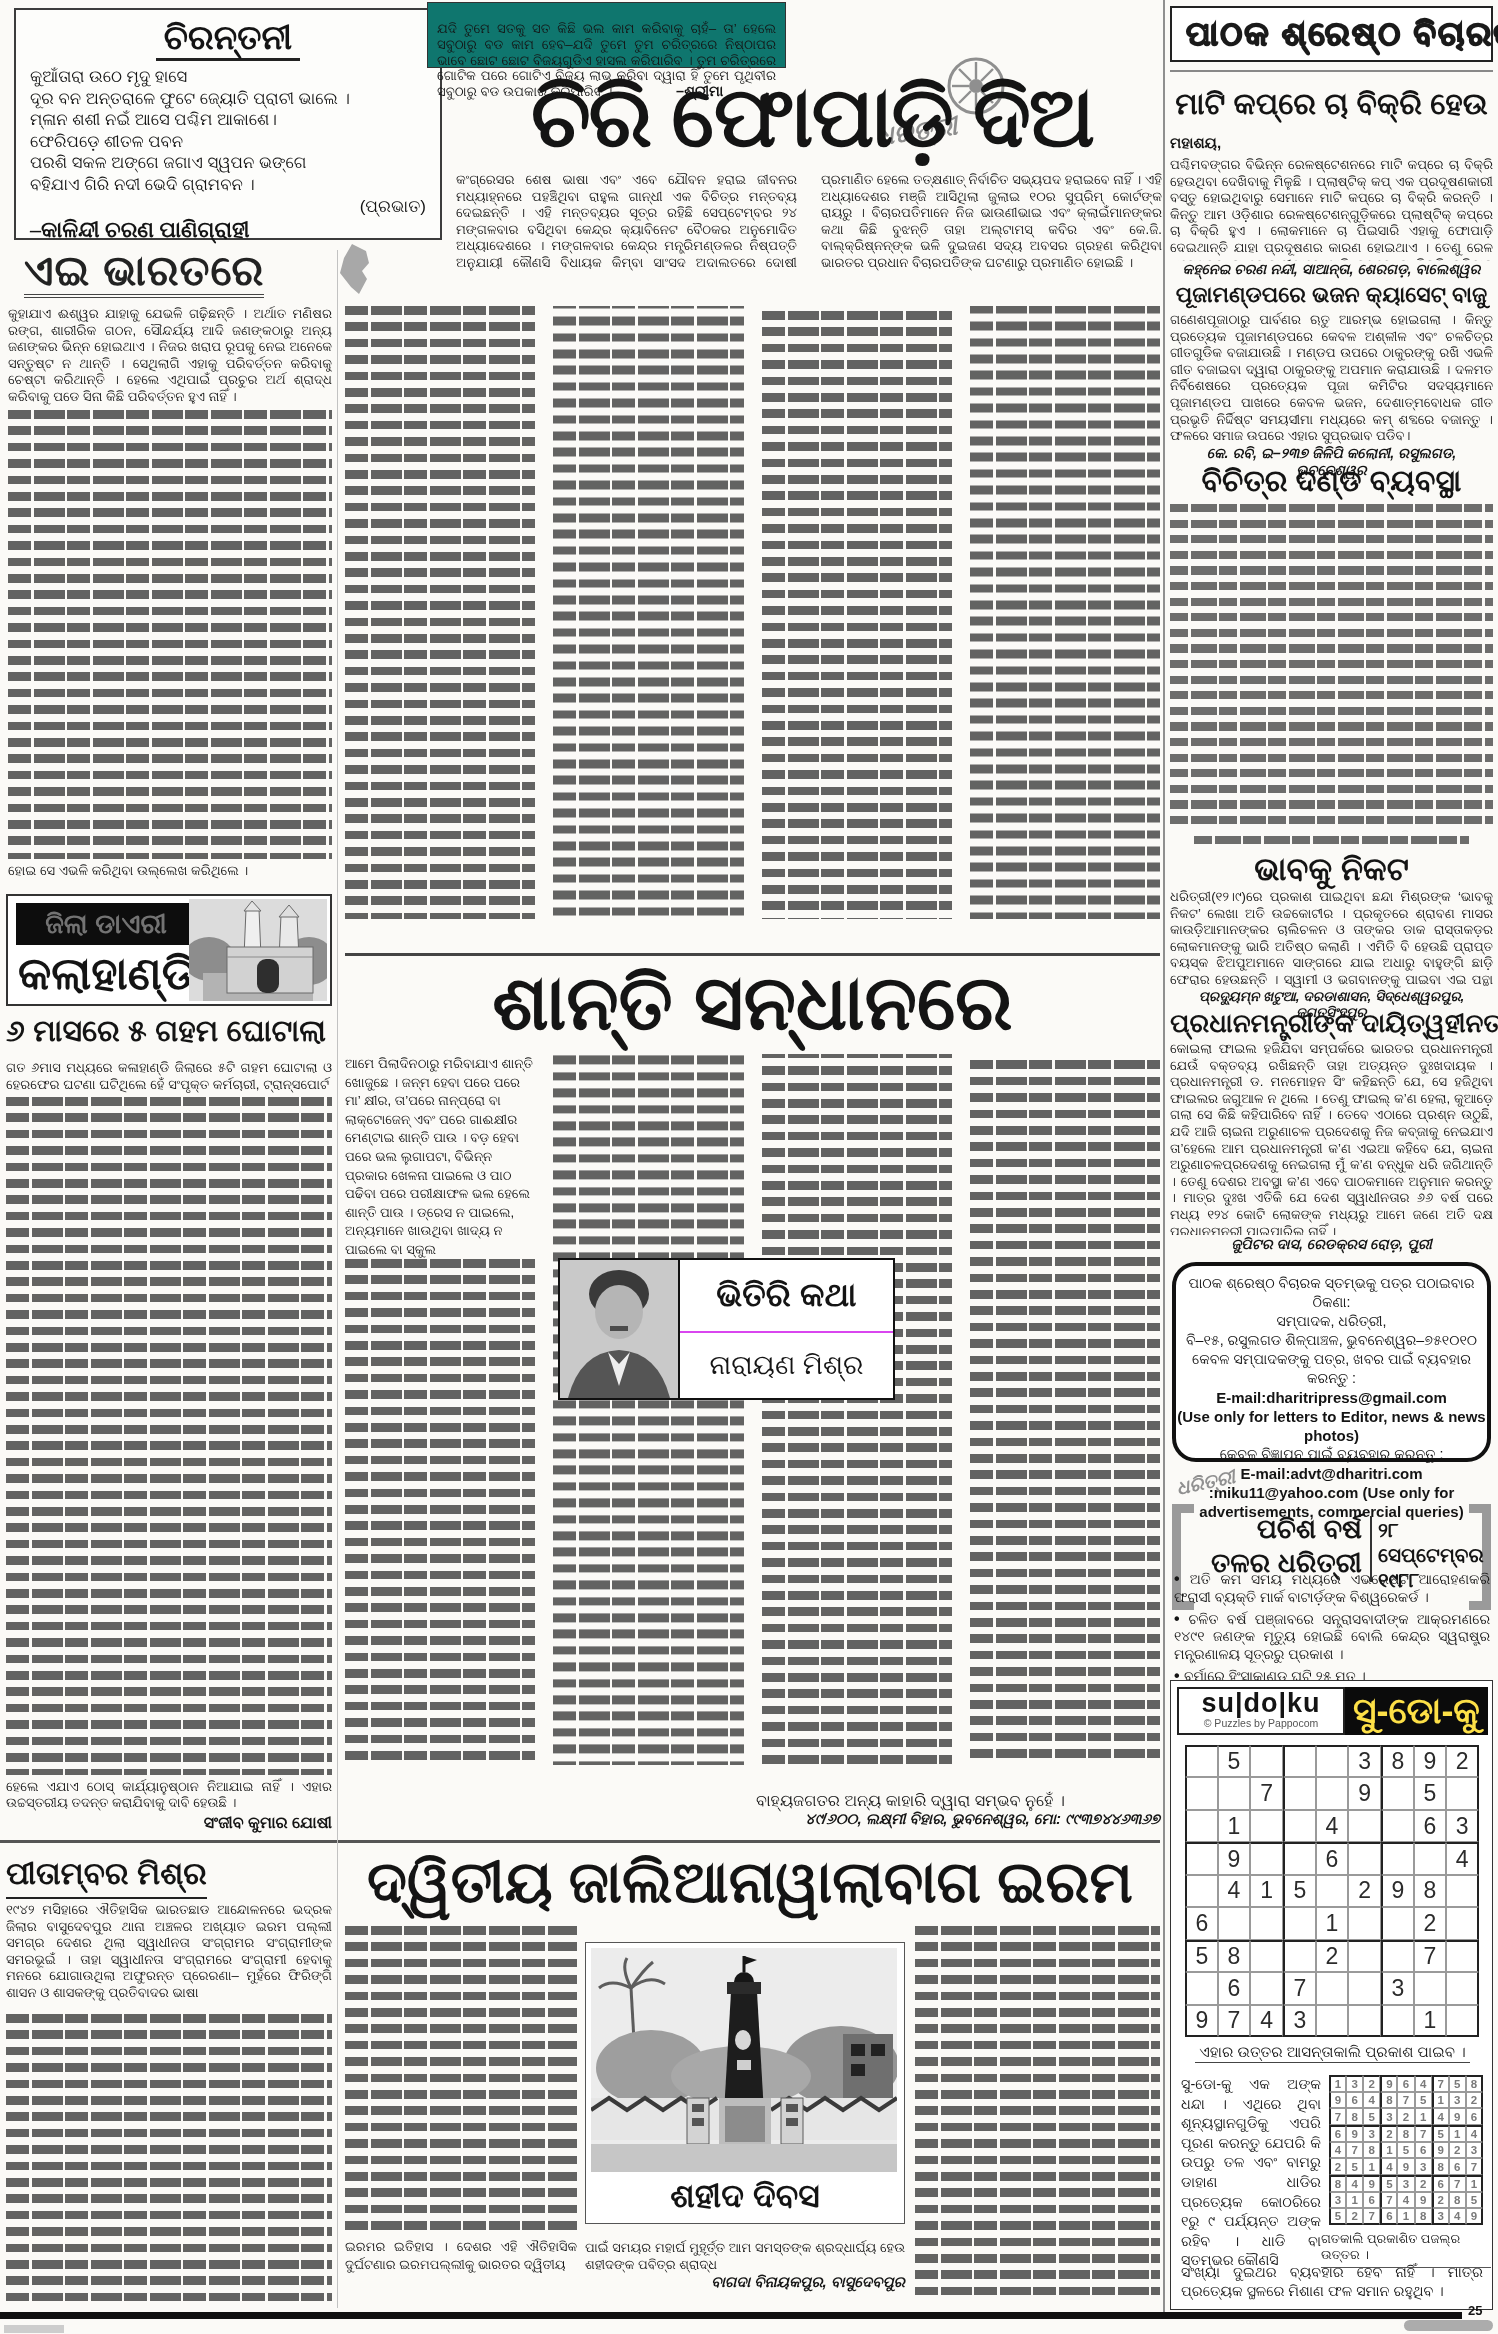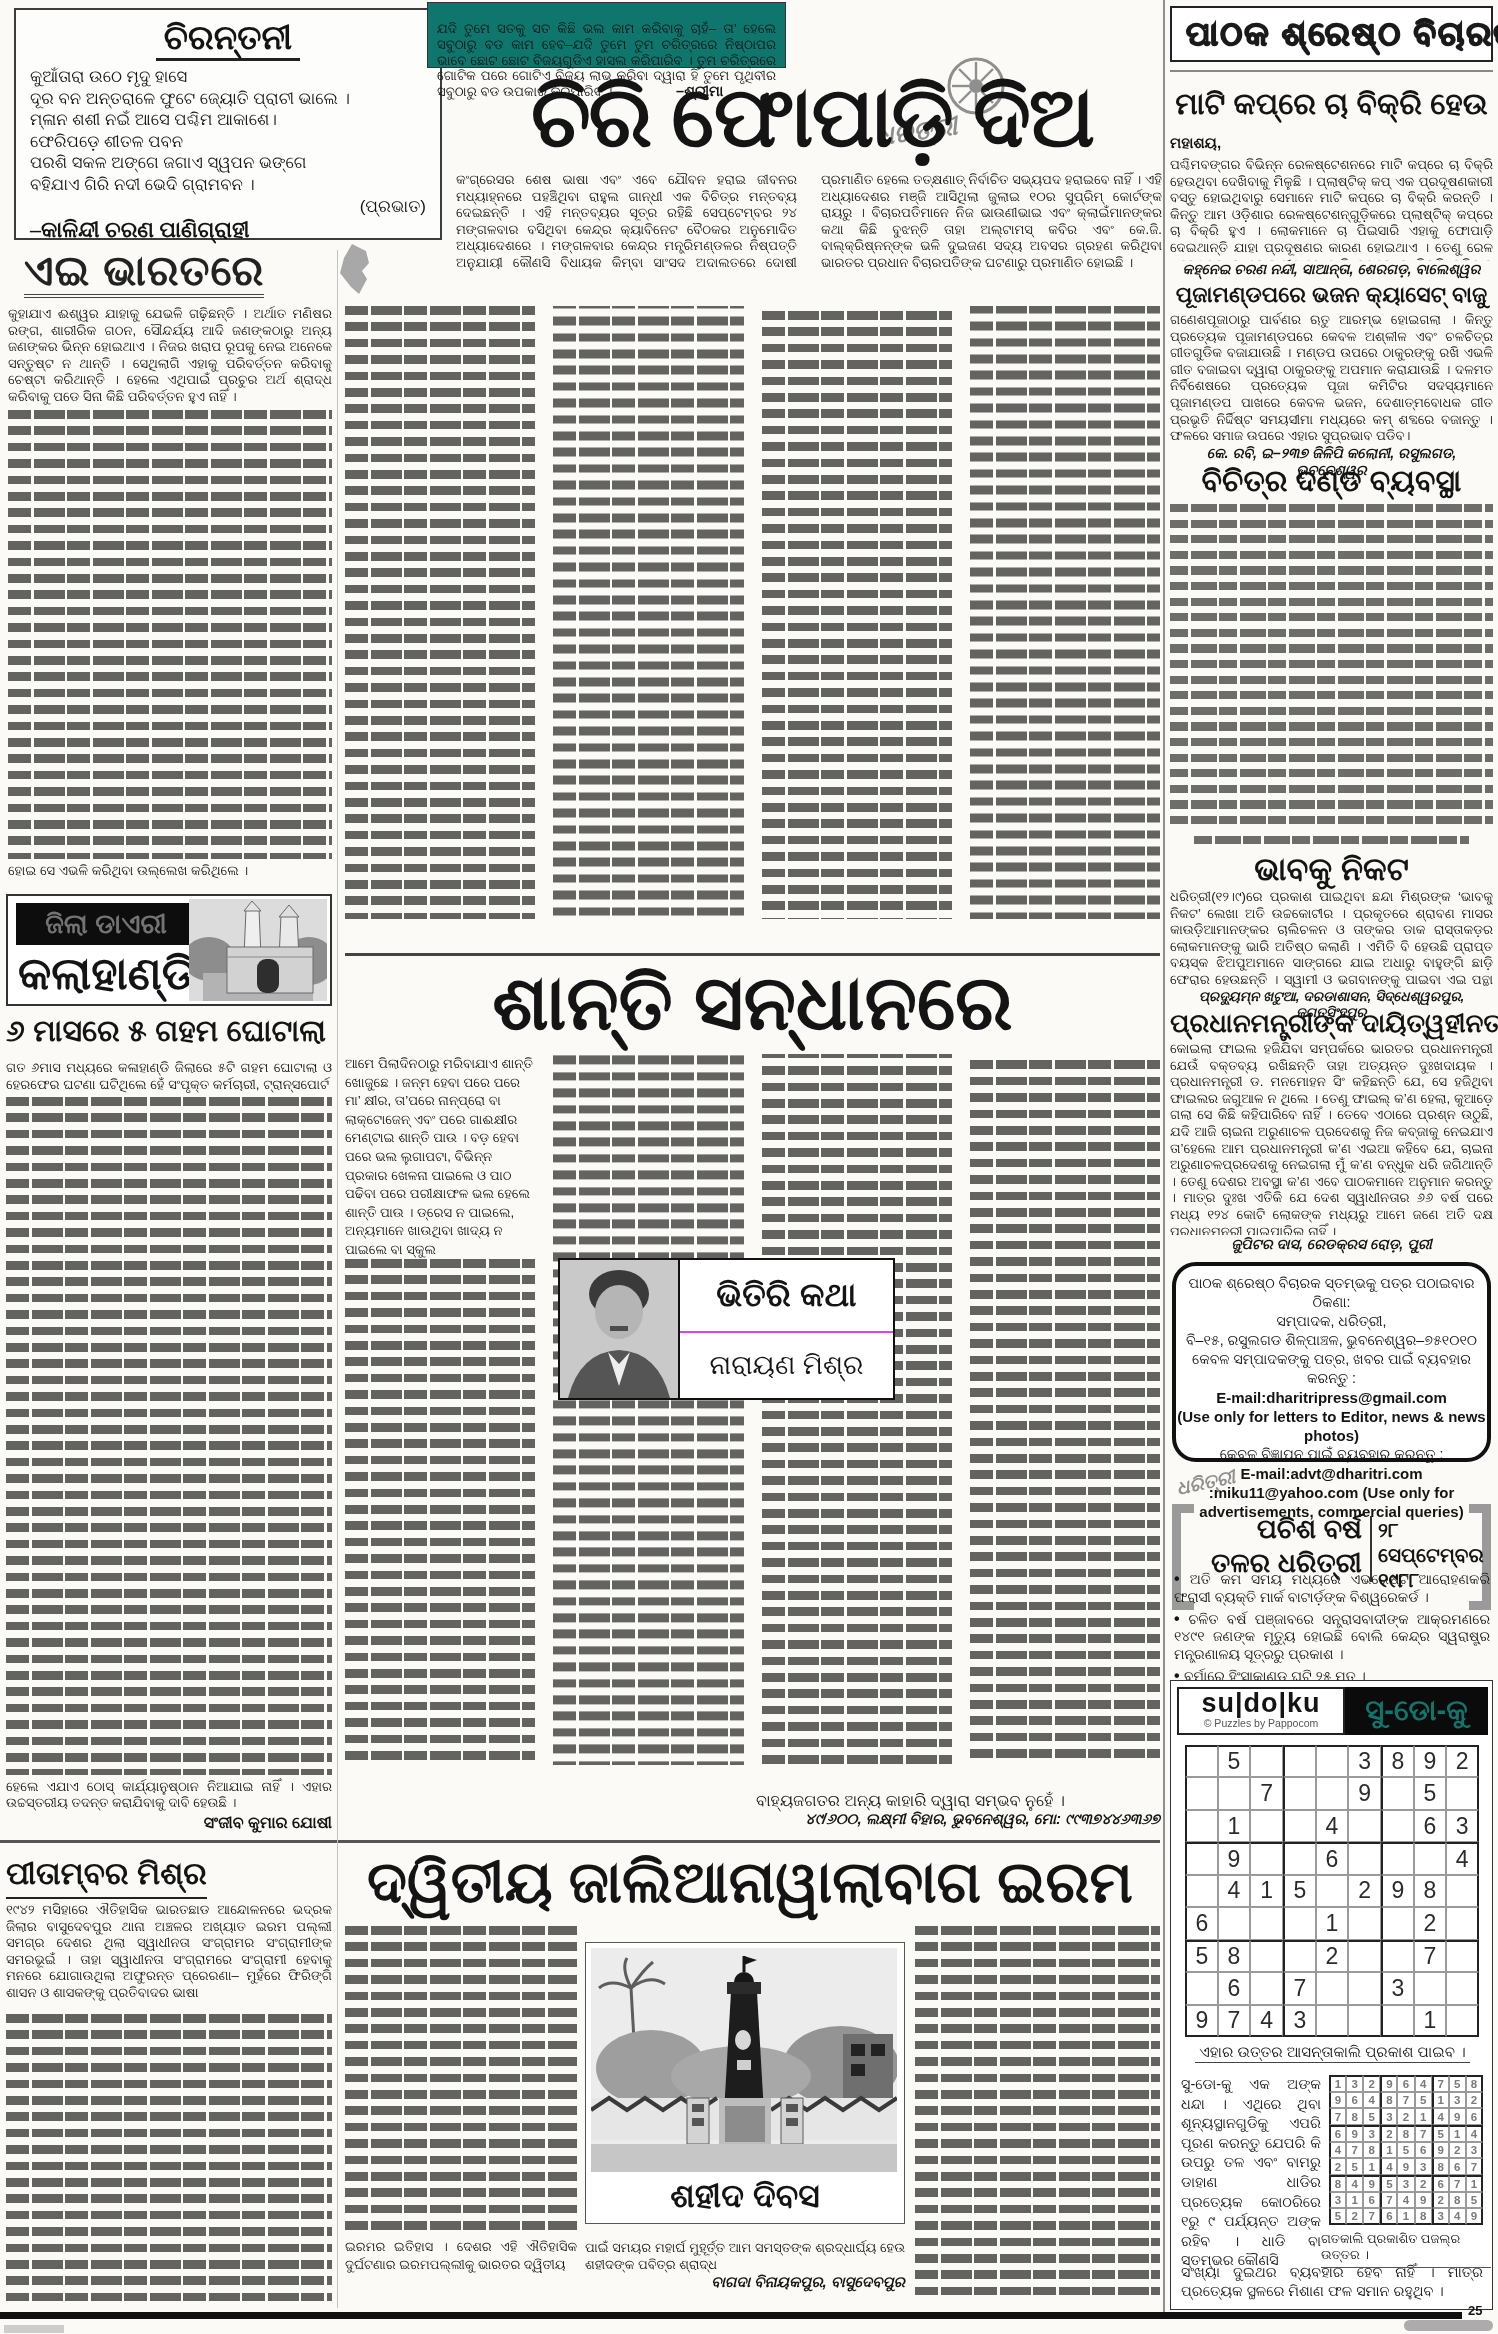--- a/index.html
+++ b/index.html
@@ -100,21 +100,21 @@
   .retro-date{position:absolute;left:208px;top:46px;width:112px;font-size:20px;font-weight:bold;line-height:25px;}
   .retro-bullets{position:absolute;left:4px;top:98px;width:316px;font-size:14px;line-height:17.8px;}
   .retro-bullets .b{margin-bottom:3px;text-align:justify;}
   .retro-bullets .b::before{content:"• ";font-weight:bold;font-size:16px;}
   
   .sudoku{position:absolute;left:0;top:1680px;width:323px;height:630px;border:1.5px solid #333;background:#fff;box-sizing:border-box;}
   .sud-header{position:absolute;left:6px;top:6px;width:311px;height:48px;display:flex;}
   .sud-logo-box{width:168px;border:2px solid #222;box-sizing:border-box;text-align:center;background:#fff;}
   .sud-logo{font-size:27px;font-weight:bold;letter-spacing:1px;line-height:28px;}
   .sud-copy{font-size:10.5px;color:#555;}
-  .sud-title{flex:1;background:#0b0b0b;color:#0f766e;font-size:29px;font-weight:bold;display:flex;align-items:center;justify-content:center;}
+  .sud-title{flex:1;background:#0b0b0b;color:#fde047;font-size:36px;font-weight:bold;display:flex;align-items:center;justify-content:center;}
   .sgrid{display:grid;position:absolute;background:#fff;}
   .sgrid .cell{border:1px solid #9a9a9a;display:flex;align-items:center;justify-content:center;box-sizing:border-box;}
   .sgrid .bl{border-left:2.5px solid #222;} .sgrid .bt{border-top:2.5px solid #222;}
   .sgrid .br{border-right:2.5px solid #222;} .sgrid .bb{border-bottom:2.5px solid #222;}
   #puzzle{left:14px;top:64px;width:294px;height:292px;grid-template-columns:repeat(9,1fr);grid-template-rows:repeat(9,1fr);font-size:23px;color:#2c2c2c;}
   #solution{left:158px;top:394px;width:154px;height:150px;grid-template-columns:repeat(9,1fr);grid-template-rows:repeat(9,1fr);font-size:11.5px;color:#7a7a7a;font-weight:bold;}
   .sud-note{position:absolute;left:0;top:362px;width:323px;text-align:center;font-size:15px;}
   .sud-note span{border-bottom:1.5px solid #444;padding:0 4px 2px;}
   .sud-howto{position:absolute;left:10px;top:394px;width:140px;font-size:14.4px;line-height:19.6px;text-align:justify;}
   .sud-solcap{position:absolute;left:150px;top:550px;width:170px;font-size:12.8px;border-bottom:1px solid #555;padding-bottom:4px;}

